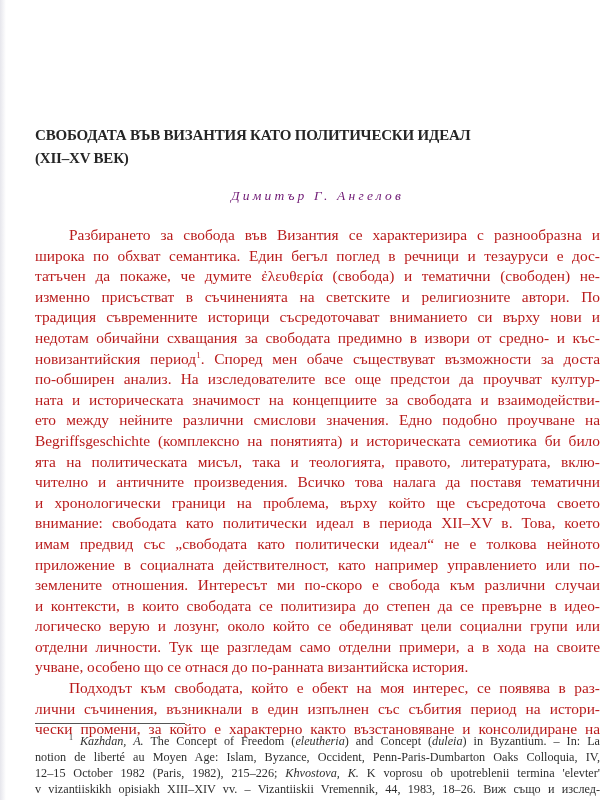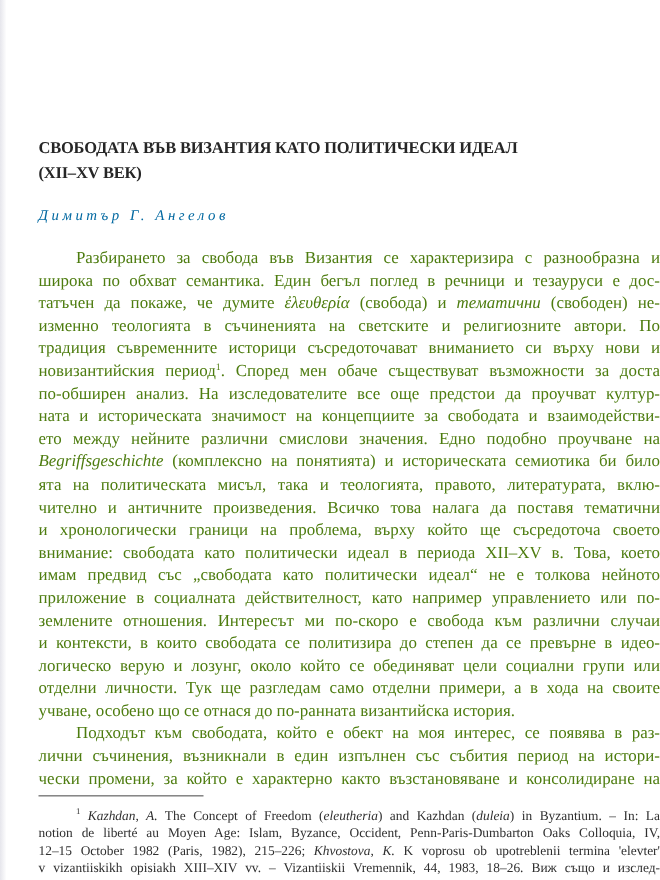--- a/index.html
+++ b/index.html
@@ -37,44 +37,45 @@
       line-height: 23px;
       color: #262626;
       letter-spacing: -0.2px;
     }
     .title .line { display: block; white-space: nowrap; }
     .author {
       position: absolute;
       top: 188px;
       left: 0;
       width: 565px;
+      text-align: center;
       font-style: italic;
       font-size: 13.5px;
       letter-spacing: 3.2px;
-      color: #0369a1;
+      color: #701a75;
     }
     .body-text {
       position: absolute;
       top: 225px;
       left: 0;
       width: 565px;
       font-size: 15.4px;
       line-height: 20.6px;
-      color: #4d7c0f;
+      color: #b91c1c;
     }
     .body-text .ln {
       display: block;
       white-space: nowrap;
       text-align: justify;
       text-align-last: justify;
       height: 20.6px;
     }
     .body-text .ln.indent { padding-left: 34px; }
     .body-text .ln.last { text-align-last: left; }
-    .body-text .it { font-style: italic; }
+    .body-text .it { }
     .body-text sup { font-size: 9px; line-height: 0; vertical-align: 6px; }
     .fn-rule {
       position: absolute;
       top: 723px;
       left: 0;
       width: 150px;
       border-top: 1px solid #555;
     }
     .footnote {
       position: absolute;
@@ -109,22 +110,23 @@
     <span class="line">(XII–XV ВЕК)</span>
   </h1>
 
   <div class="author">Димитър Г. Ангелов</div>
 
   <div class="body-text">
     <div>
       <span class="ln indent">Разбирането за свобода във Византия се характеризира с разнообразна и</span>
       <span class="ln">широка по обхват семантика. Един бегъл поглед в речници и тезауруси е дос-</span>
       <span class="ln"><span>татъчен да покаже, че думите </span><span class="it">ἐλευθερία</span><span> (свобода) и </span><span class="it">тематични</span><span> (свободен) не-</span></span>
-      <span class="ln">изменно теологията в съчиненията на светските и религиозните автори. По</span>
+      <span class="ln">изменно присъстват в съчиненията на светските и религиозните автори. По</span>
       <span class="ln">традиция съвременните историци съсредоточават вниманието си върху нови и</span>
+      <span class="ln">недотам обичайни схващания за свободата предимно в извори от средно- и къс-</span>
       <span class="ln"><span>новизантийския период</span><sup>1</sup><span>. Според мен обаче съществуват възможности за доста</span></span>
       <span class="ln">по-обширен анализ. На изследователите все още предстои да проучват култур-</span>
       <span class="ln">ната и историческата значимост на концепциите за свободата и взаимодействи-</span>
       <span class="ln">ето между нейните различни смислови значения. Едно подобно проучване на</span>
       <span class="ln"><span class="it">Begriffsgeschichte</span><span> (комплексно на понятията) и историческата семиотика би било</span></span>
       <span class="ln">ята на политическата мисъл, така и теологията, правото, литературата, вклю-</span>
       <span class="ln">чително и античните произведения. Всичко това налага да поставя тематични</span>
       <span class="ln">и хронологически граници на проблема, върху който ще съсредоточа своето</span>
       <span class="ln">внимание: свободата като политически идеал в периода XII–XV в. Това, което</span>
       <span class="ln">имам предвид със „свободата като политически идеал“ не е толкова нейното</span>
@@ -138,20 +140,20 @@
     <div>
       <span class="ln indent">Подходът към свободата, който е обект на моя интерес, се появява в раз-</span>
       <span class="ln">лични съчинения, възникнали в един изпълнен със събития период на истори-</span>
       <span class="ln">чески промени, за който е характерно както възстановяване и консолидиране на</span>
     </div>
   </div>
 
   <div class="fn-rule"></div>
 
   <div class="footnote">
-    <span class="ln indent"><sup>1</sup> <span class="it">Kazhdan, A.</span><span> The Concept of Freedom (</span><span class="it">eleutheria</span><span>) and Kazhdan (</span><span class="it">duleia</span><span>) in Byzantium. – In: La</span></span>
+    <span class="ln indent"><sup>1</sup> <span class="it">Kazhdan, A.</span><span> The Concept of Freedom (</span><span class="it">eleutheria</span><span>) and Concept (</span><span class="it">duleia</span><span>) in Byzantium. – In: La</span></span>
     <span class="ln">notion de liberté au Moyen Age: Islam, Byzance, Occident, Penn-Paris-Dumbarton Oaks Colloquia, IV,</span>
     <span class="ln"><span>12–15 October 1982 (Paris, 1982), 215–226; </span><span class="it">Khvostova, K.</span><span> K voprosu ob upotreblenii termina 'elevter'</span></span>
     <span class="ln">v vizantiiskikh opisiakh XIII–XIV vv. – Vizantiiskii Vremennik, 44, 1983, 18–26. Виж също и изслед-</span>
     <span class="ln last">ванията на Demetrios Kyritses, посочени в бел. 19.</span>
   </div>
 
 </div>
 
 </body></html>

